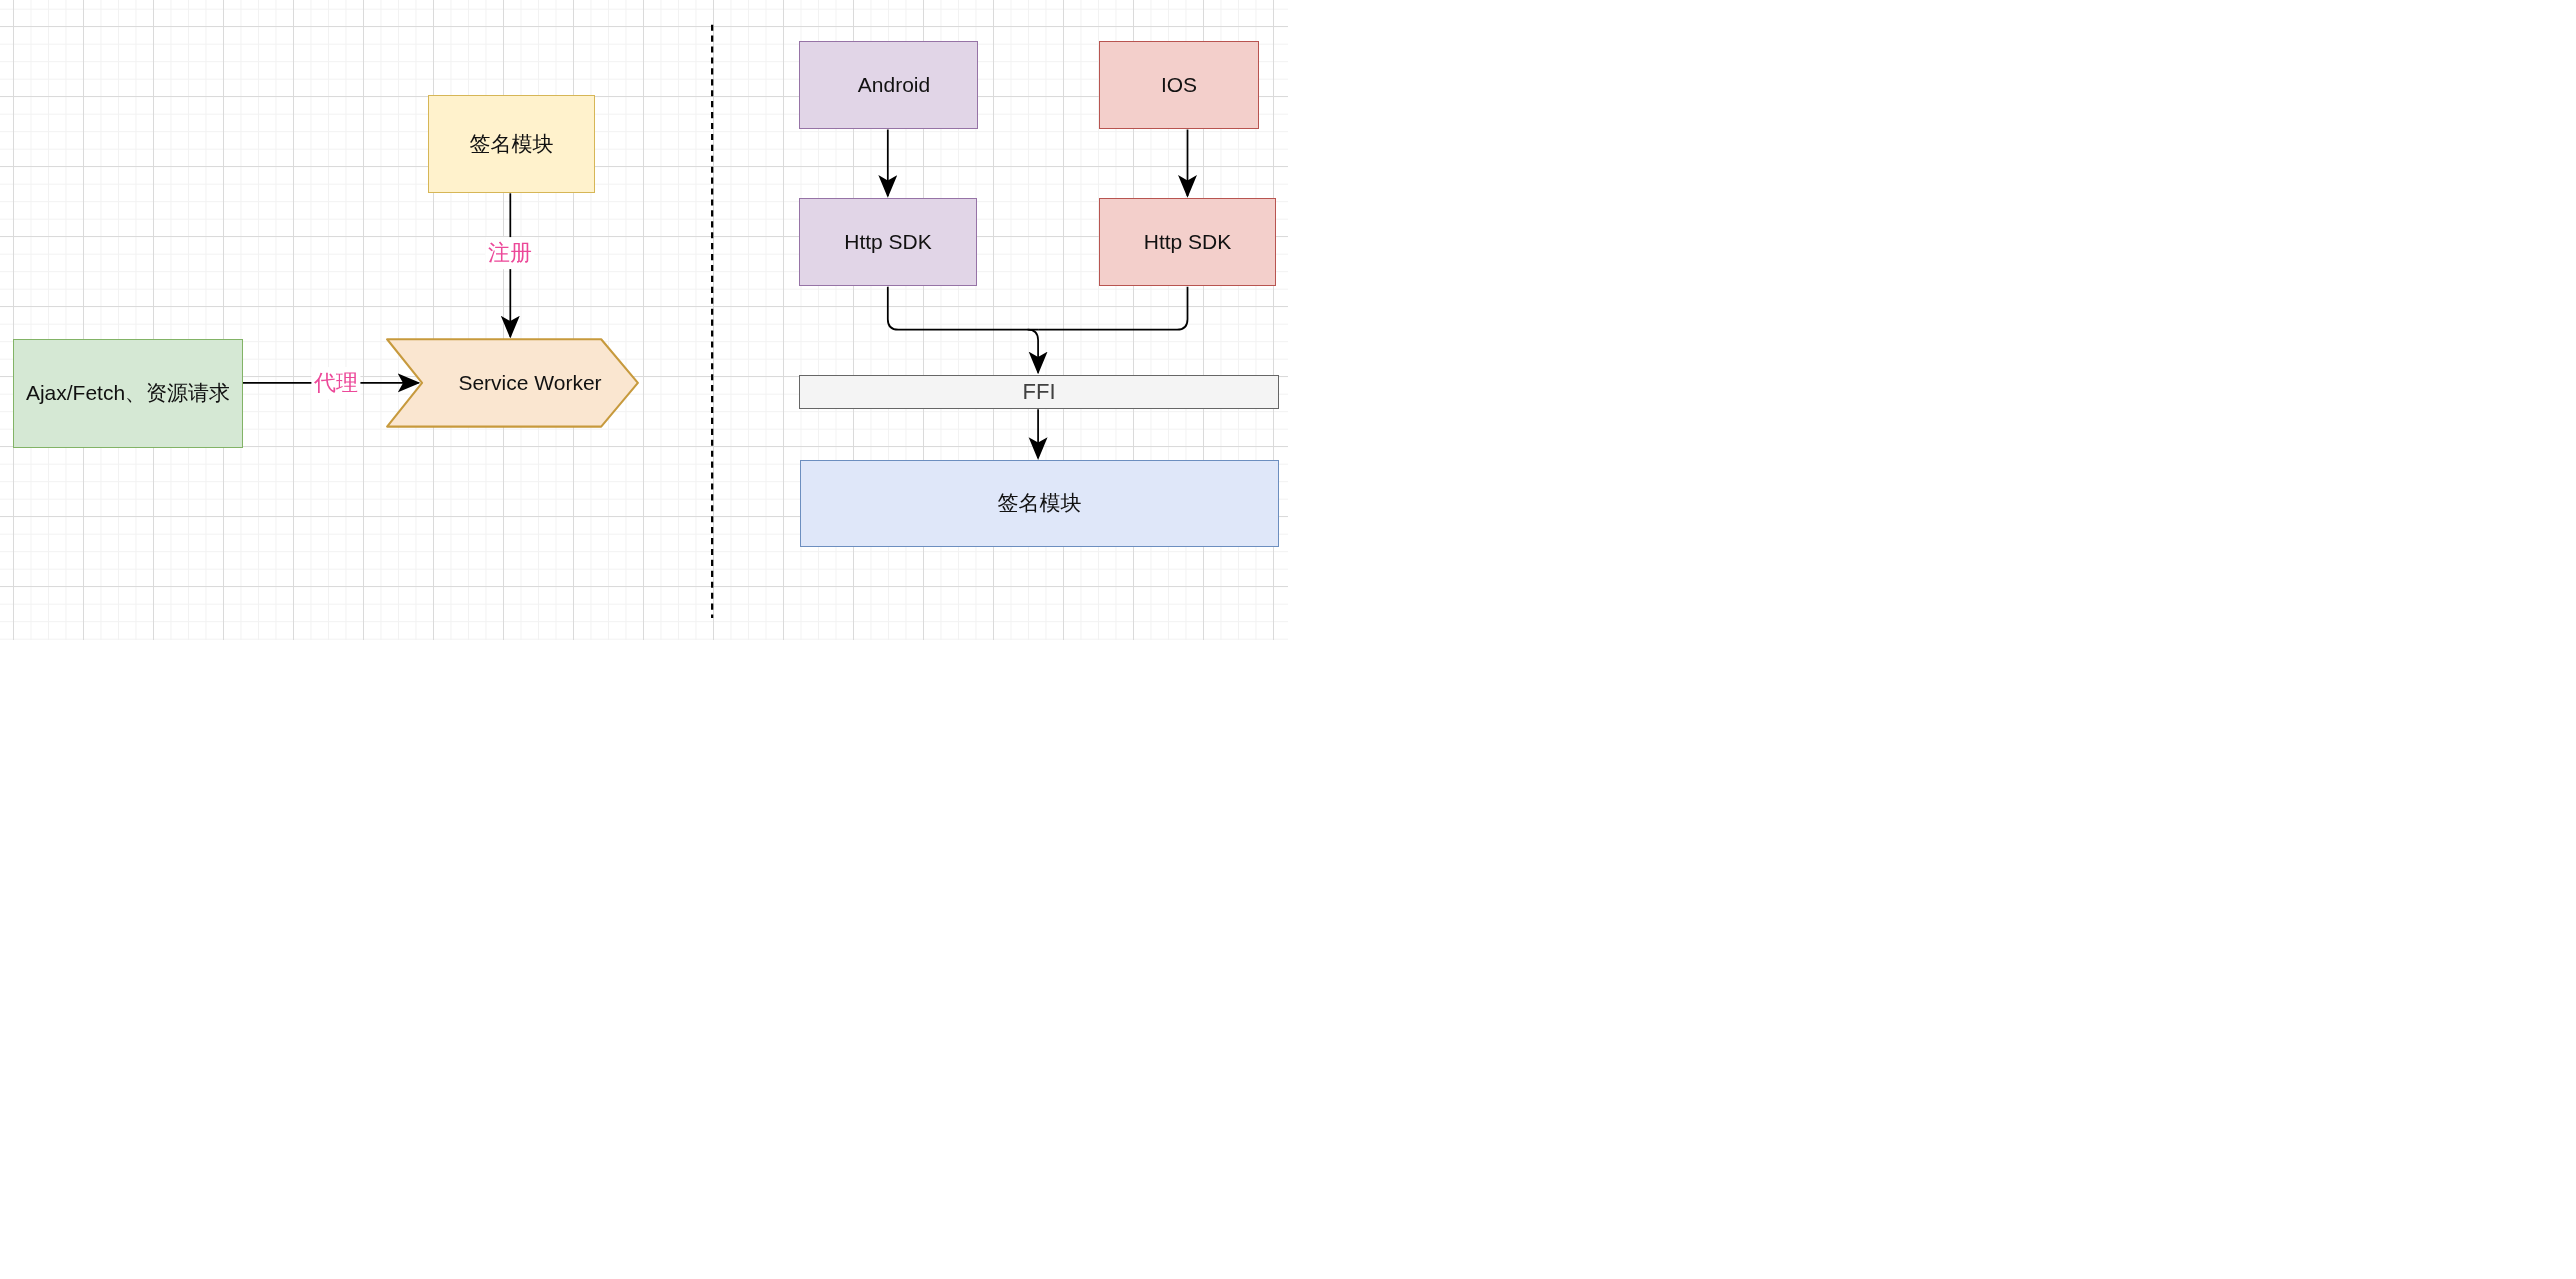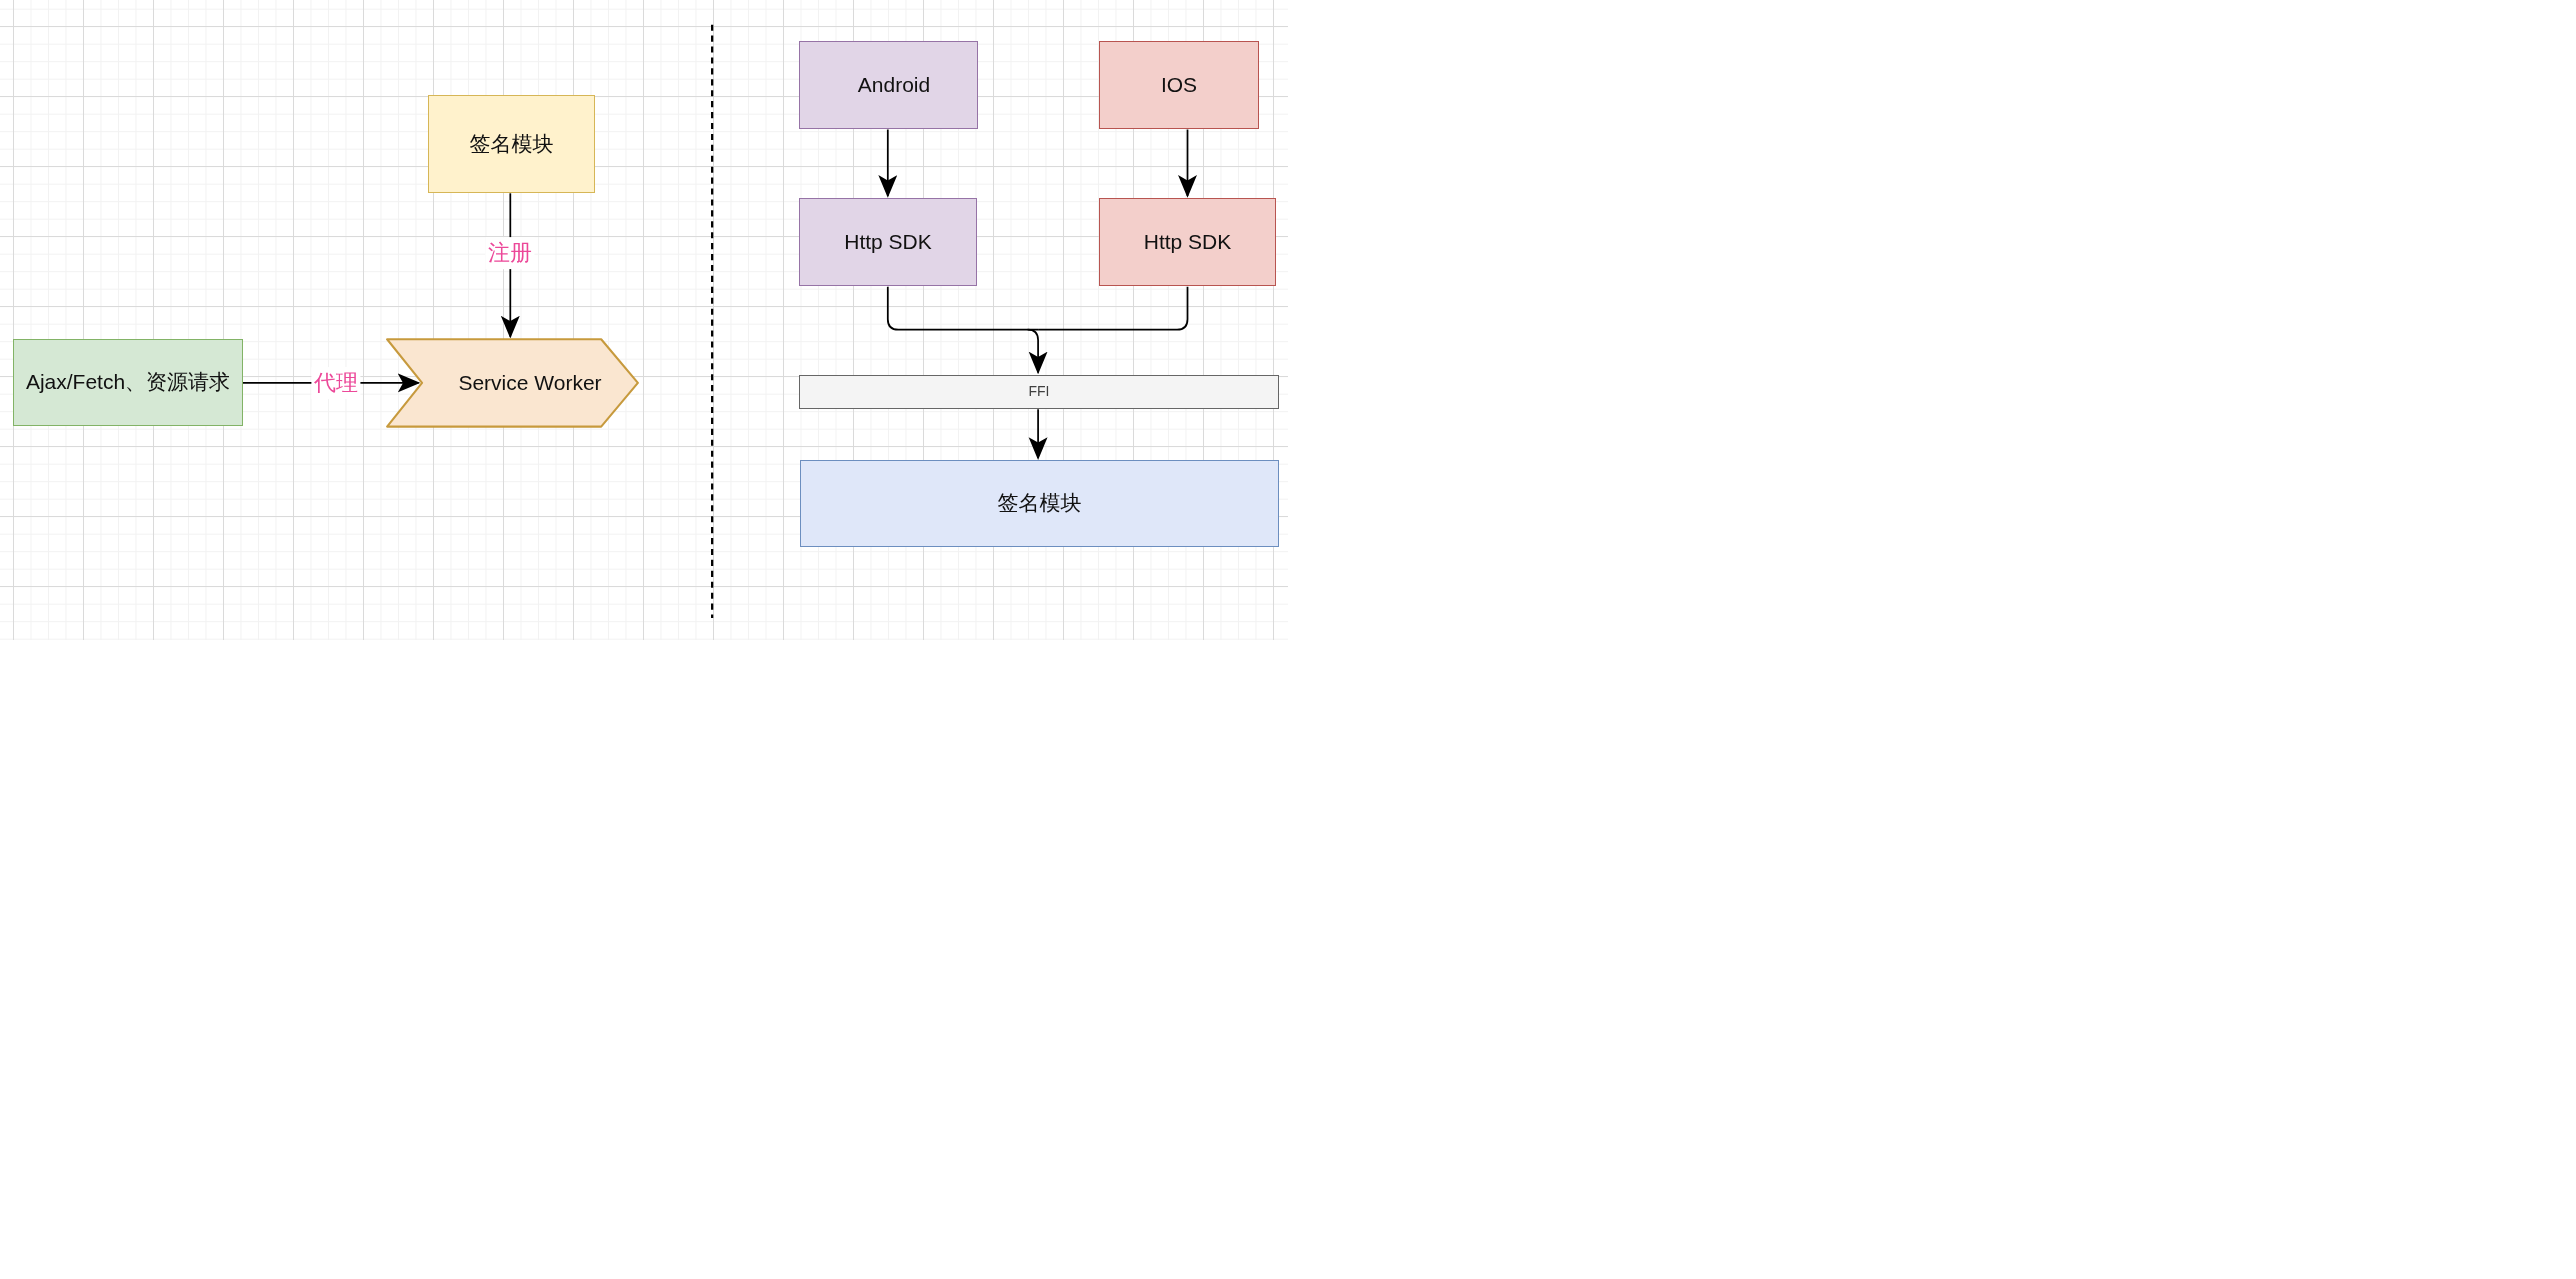--- a/index.html
+++ b/index.html
@@ -34,27 +34,27 @@
     position:absolute;display:flex;align-items:center;justify-content:center;
     font-size:21px;color:#111111;white-space:nowrap;
   }
   .edge-label{
     position:absolute;transform:translate(-50%,-50%);
     background:#ffffff;padding:0.9px 2.6px;
     font-size:22px;color:#ec4899;white-space:nowrap;
   }
   
   #n-sign-module-left{left:428px;top:95px;width:167px;height:98px;}
-  #n-ajax-fetch      {left:13px; top:339px;width:230px;height:87px;}
+  #n-ajax-fetch      {left:13px; top:339px;width:230px;height:109px;}
   #sw-label          {left:422px;top:339px;width:216px;height:87px;}
   #n-android         {left:799px;top:41px; width:179px;height:88px;padding-left:11px;}
   #n-ios             {left:1099px;top:41px;width:160px;height:88px;}
   #n-http-sdk-android{left:799px;top:198px;width:178px;height:88px;}
   #n-http-sdk-ios    {left:1099px;top:198px;width:177px;height:88px;}
-  #n-ffi             {left:799px;top:375px;width:480px;height:34px;font-size:14px;}
+  #n-ffi             {left:799px;top:375px;width:480px;height:34px;font-size:22px;}
   #n-sign-module-right{left:800px;top:460px;width:479px;height:87px;}
   #lbl-register{left:510px;top:253px;}
   #lbl-proxy   {left:336px;top:383px;text-align:center;}
 </style>
 </head>
 <body>
 
 <div id="canvas">
 
   <svg id="edges" viewBox="0 0 1474 732" xmlns="http://www.w3.org/2000/svg">

